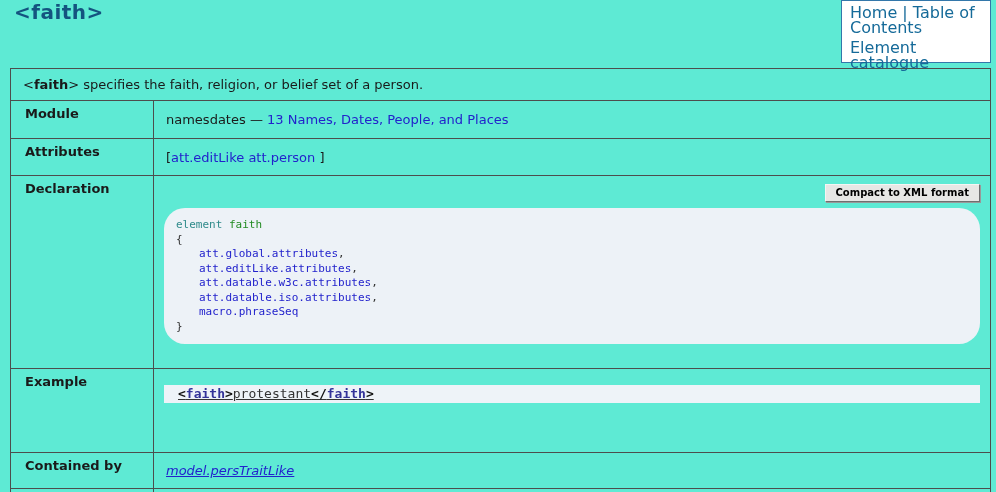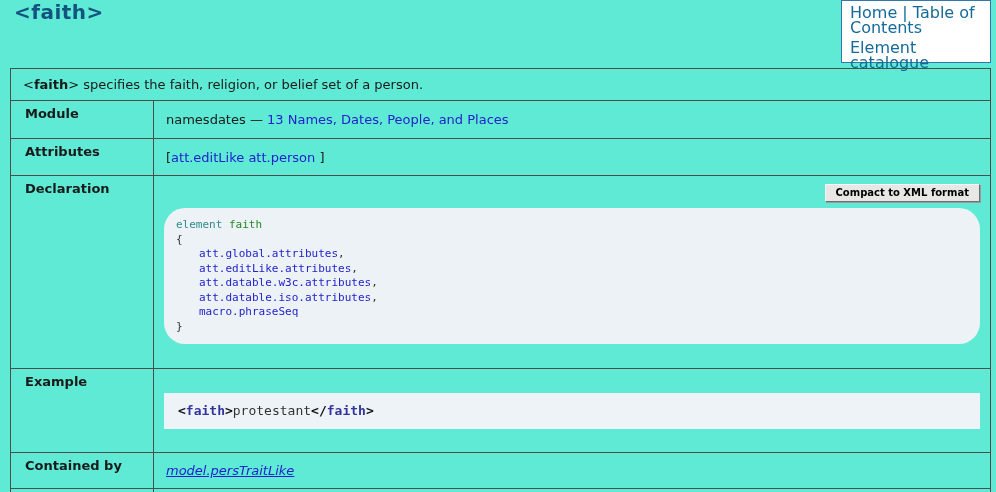--- a/index.html
+++ b/index.html
@@ -111,28 +111,29 @@
   }
   .cl { white-space: pre; }
   .cl.ind { padding-left: 23px; }
   .kw { color: #2F8B8B; }
   .ename { color: #228B22; }
   .codeblock a.lnk { color: #2222CC; }
 
   
   td.example-cell { vertical-align: top; padding: 8px 10px; }
   .exampleblock {
-    margin-top: 16px;
+    margin-top: 8px;
     background: #EEF3F8;
-    padding: 10px 14px;
+    padding: 1px 14px;
     font-family: "DejaVu Sans Mono", "Liberation Mono", monospace;
     font-size: 13px;
     line-height: 16px;
     color: #333333;
     white-space: pre;
+    text-decoration: underline;
   }
   .xb { font-weight: bold; color: #111111; }
   .xt { font-weight: bold; color: #333399; }
 
   
   tr.r-desc      td { height: 32px; }
   tr.r-module    td { height: 38px; }
   tr.r-attrs     td { height: 37px; }
   tr.r-decl      td { height: 193px; }
   tr.r-example   td { height: 84px; }

